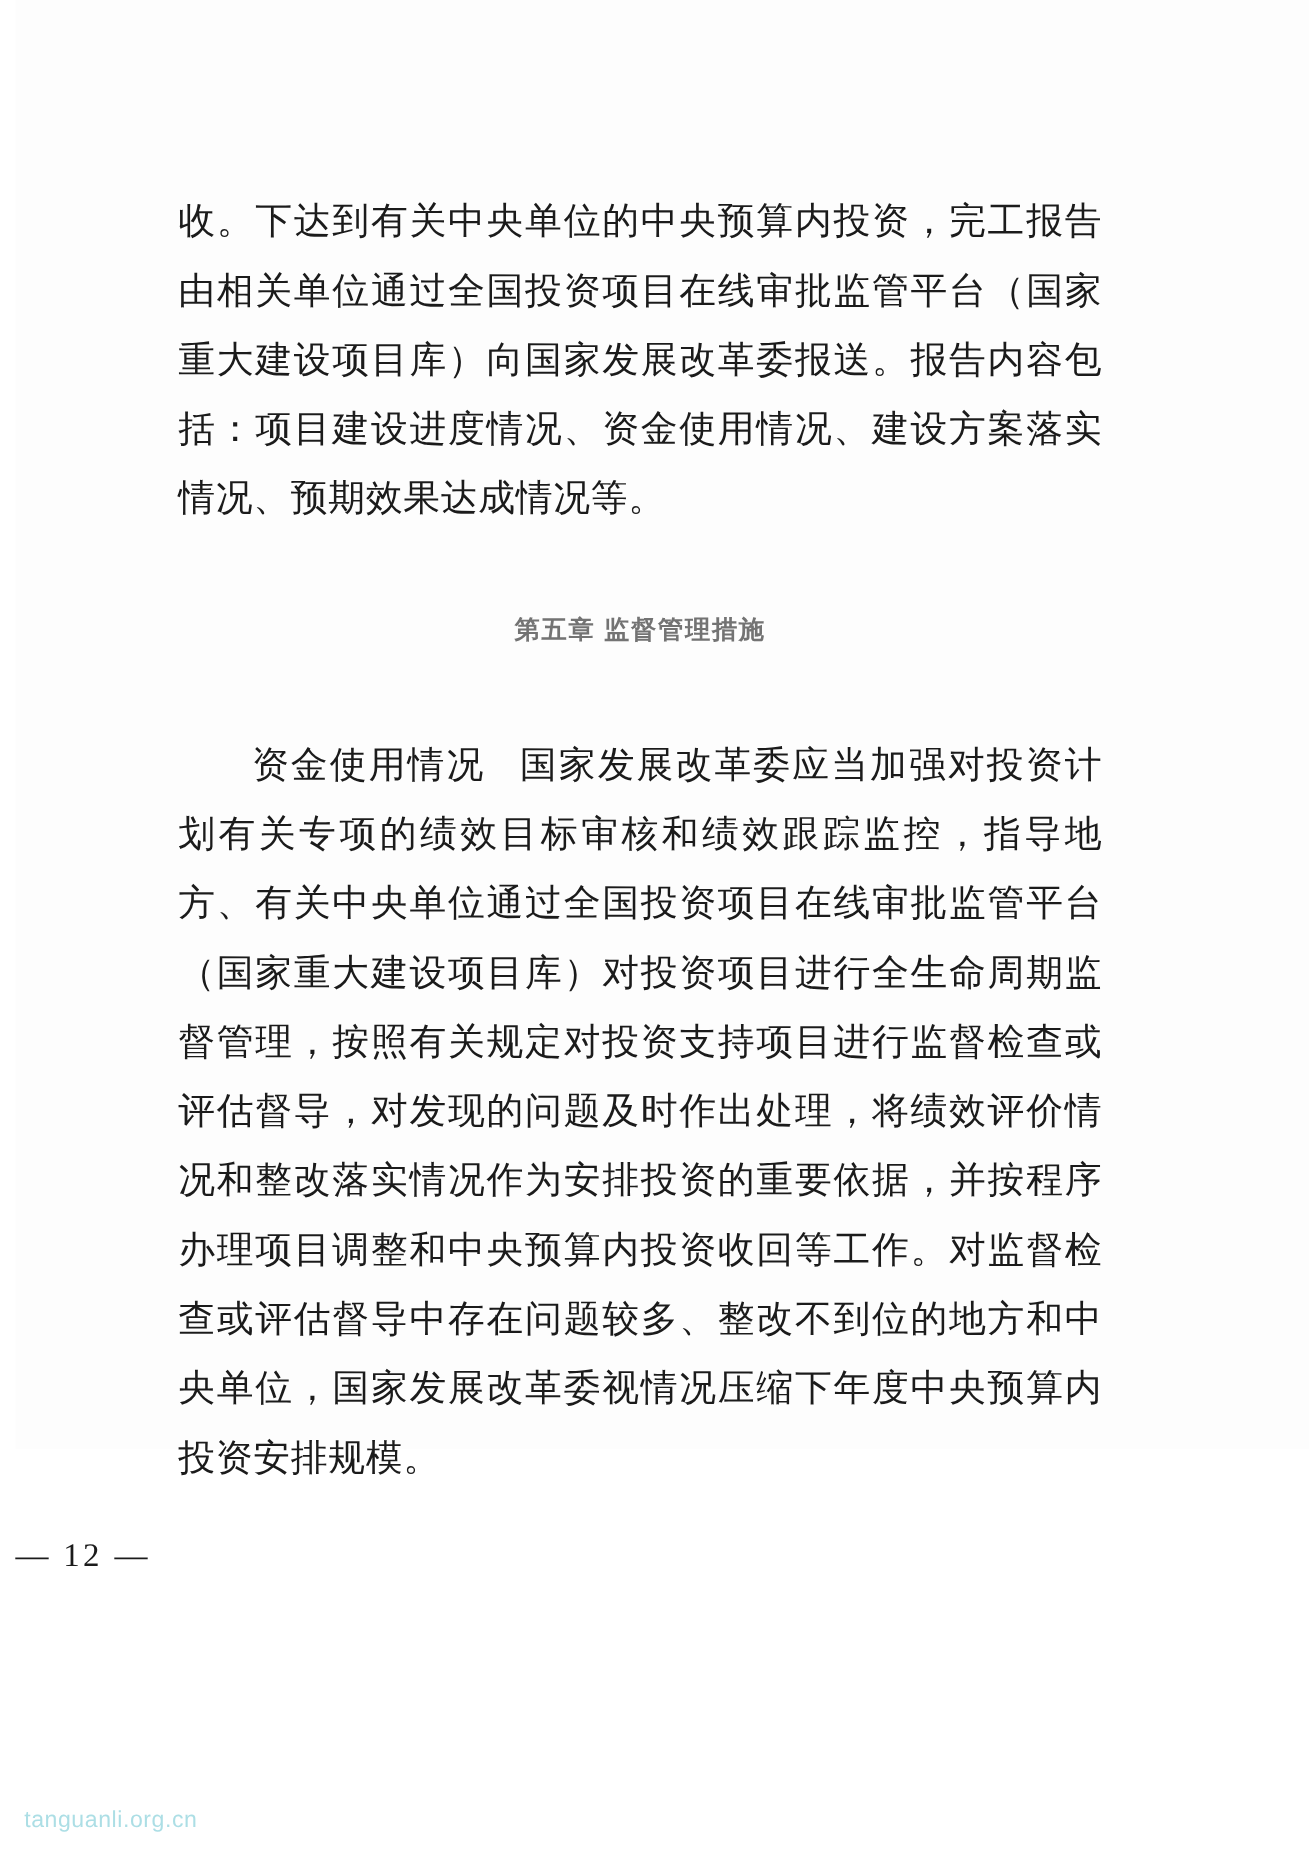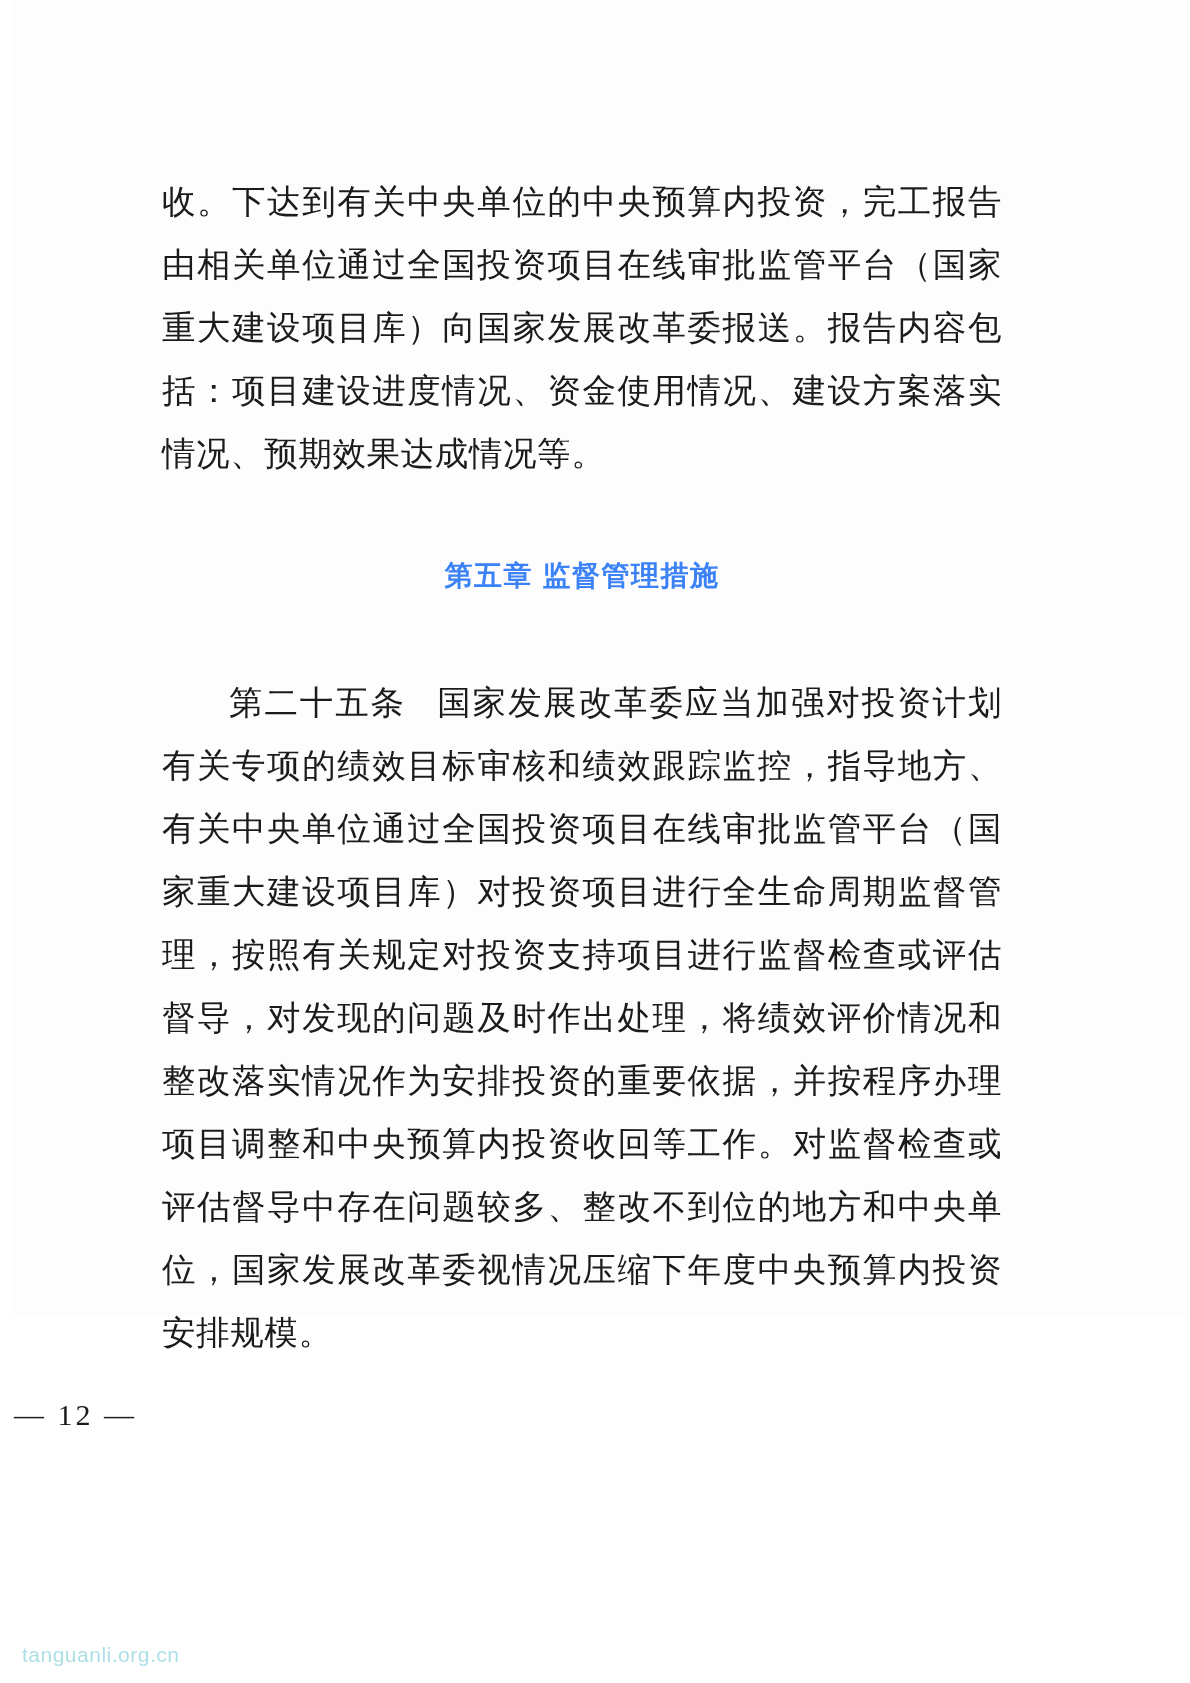--- a/index.html
+++ b/index.html
@@ -39,24 +39,24 @@
     font-family: "Liberation Serif", "DejaVu Serif", serif;
     text-indent: 0;
     word-break: break-all;
   }
   .para.indent {
     text-indent: 67px;
   }
   .chapter-heading {
     font-family: "Liberation Sans", "DejaVu Sans", sans-serif;
     font-weight: bold;
-    font-size: 28px;
+    font-size: 23px;
     letter-spacing: 1.5px;
     text-align: center;
-    color: #3b82f6;
+    color: #737373;
     margin: 0;
     padding: 0;
   }
   .spacer-before-heading { height: 72px; }
   .spacer-after-heading { height: 76px; }
 
   .article-label {
     font-family: "Liberation Serif", "DejaVu Serif", serif;
   }
   .article-gap {
@@ -99,21 +99,21 @@
 
     <p class="para">收。下达到有关中央单位的中央预算内投资，完工报告由相关单位通过全国投资项目在线审批监管平台（国家重大建设项目库）向国家发展改革委报送。报告内容包括：项目建设进度情况、资金使用情况、建设方案落实情况、预期效果达成情况等。</p>
 
 
     <div class="spacer-before-heading"></div>
 
     <h2 class="chapter-heading">第五章  监督管理措施</h2>
 
     <div class="spacer-after-heading"></div>
 
-    <p class="para indent"><span class="article-label">第二十五条</span><span class="article-gap"></span><span>国家发展改革委应当加强对投资计划有关专项的绩效目标审核和绩效跟踪监控，指导地方、有关中央单位通过全国投资项目在线审批监管平台（国家重大建设项目库）对投资项目进行全生命周期监督管理，按照有关规定对投资支持项目进行监督检查或评估督导，对发现的问题及时作出处理，将绩效评价情况和整改落实情况作为安排投资的重要依据，并按程序办理项目调整和中央预算内投资收回等工作。对监督检查或评估督导中存在问题较多、整改不到位的地方和中央单位，国家发展改革委视情况压缩下年度中央预算内投资安排规模。</span></p>
+    <p class="para indent"><span class="article-label">资金使用情况</span><span class="article-gap"></span><span>国家发展改革委应当加强对投资计划有关专项的绩效目标审核和绩效跟踪监控，指导地方、有关中央单位通过全国投资项目在线审批监管平台（国家重大建设项目库）对投资项目进行全生命周期监督管理，按照有关规定对投资支持项目进行监督检查或评估督导，对发现的问题及时作出处理，将绩效评价情况和整改落实情况作为安排投资的重要依据，并按程序办理项目调整和中央预算内投资收回等工作。对监督检查或评估督导中存在问题较多、整改不到位的地方和中央单位，国家发展改革委视情况压缩下年度中央预算内投资安排规模。</span></p>
 
   </div>
 
   <div class="footer">
     <span class="page-number">— 12 —</span>
   </div>
 
   <div class="watermark">tanguanli.org.cn</div>
 
 </div>

